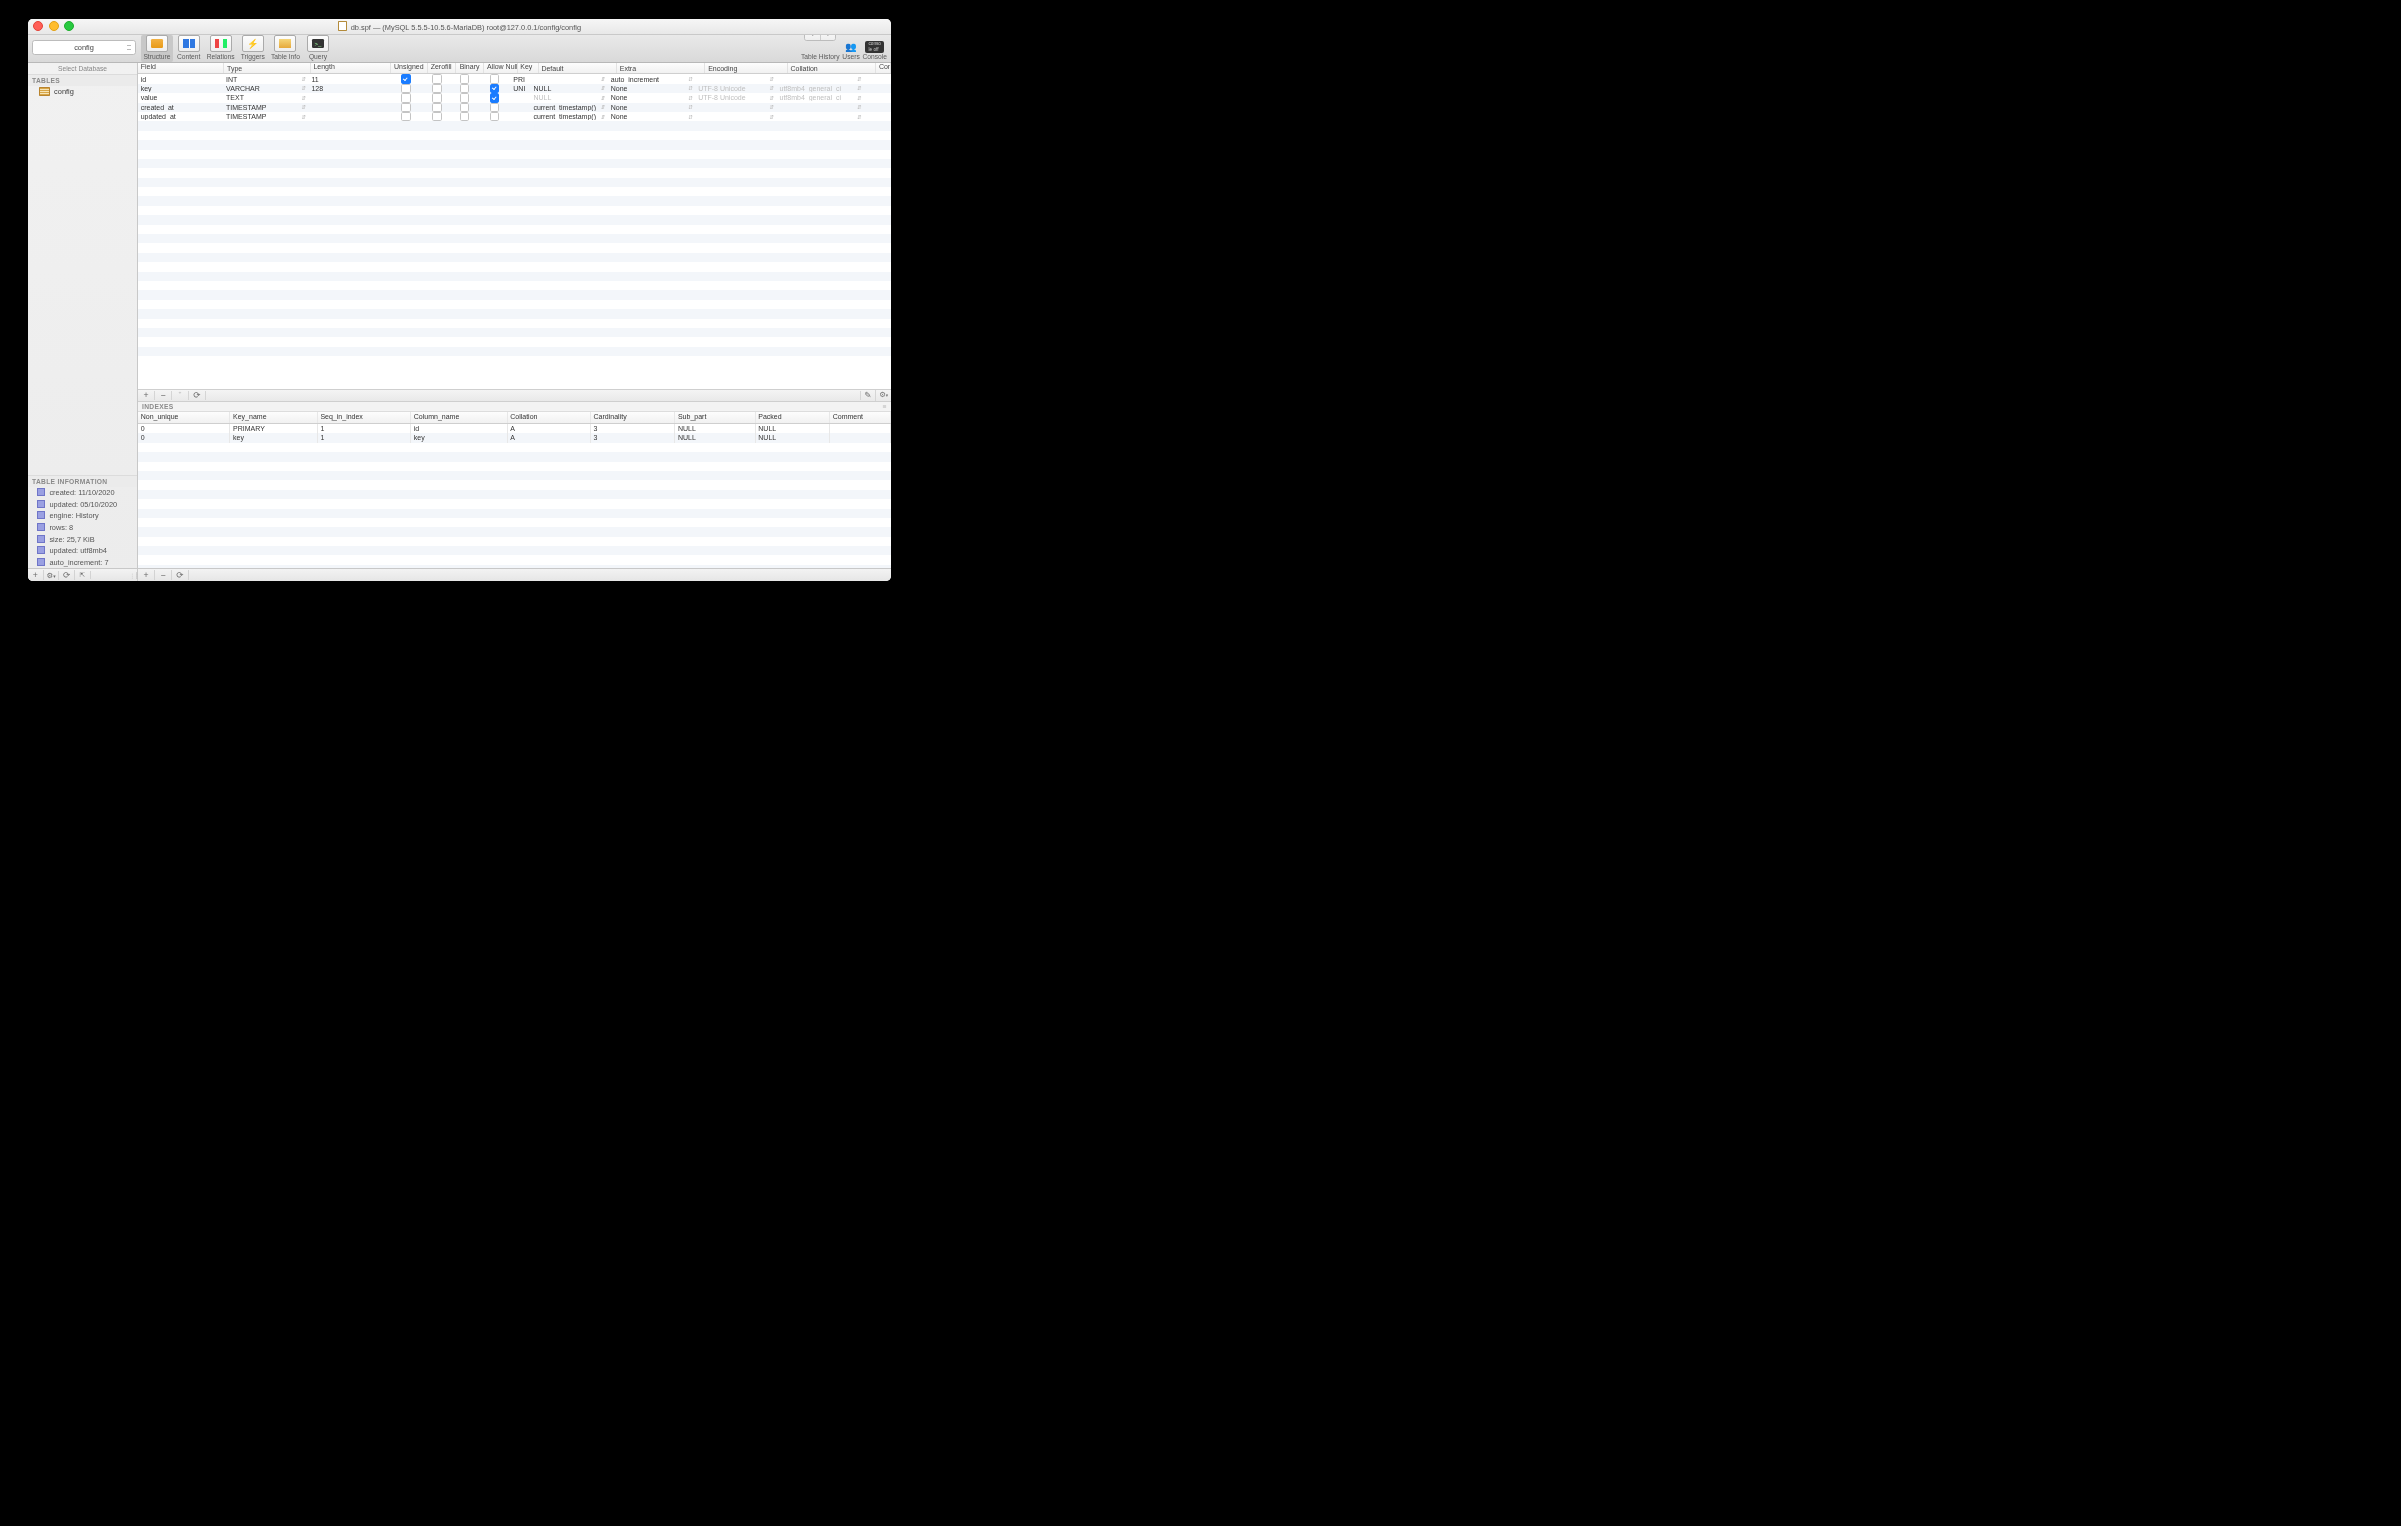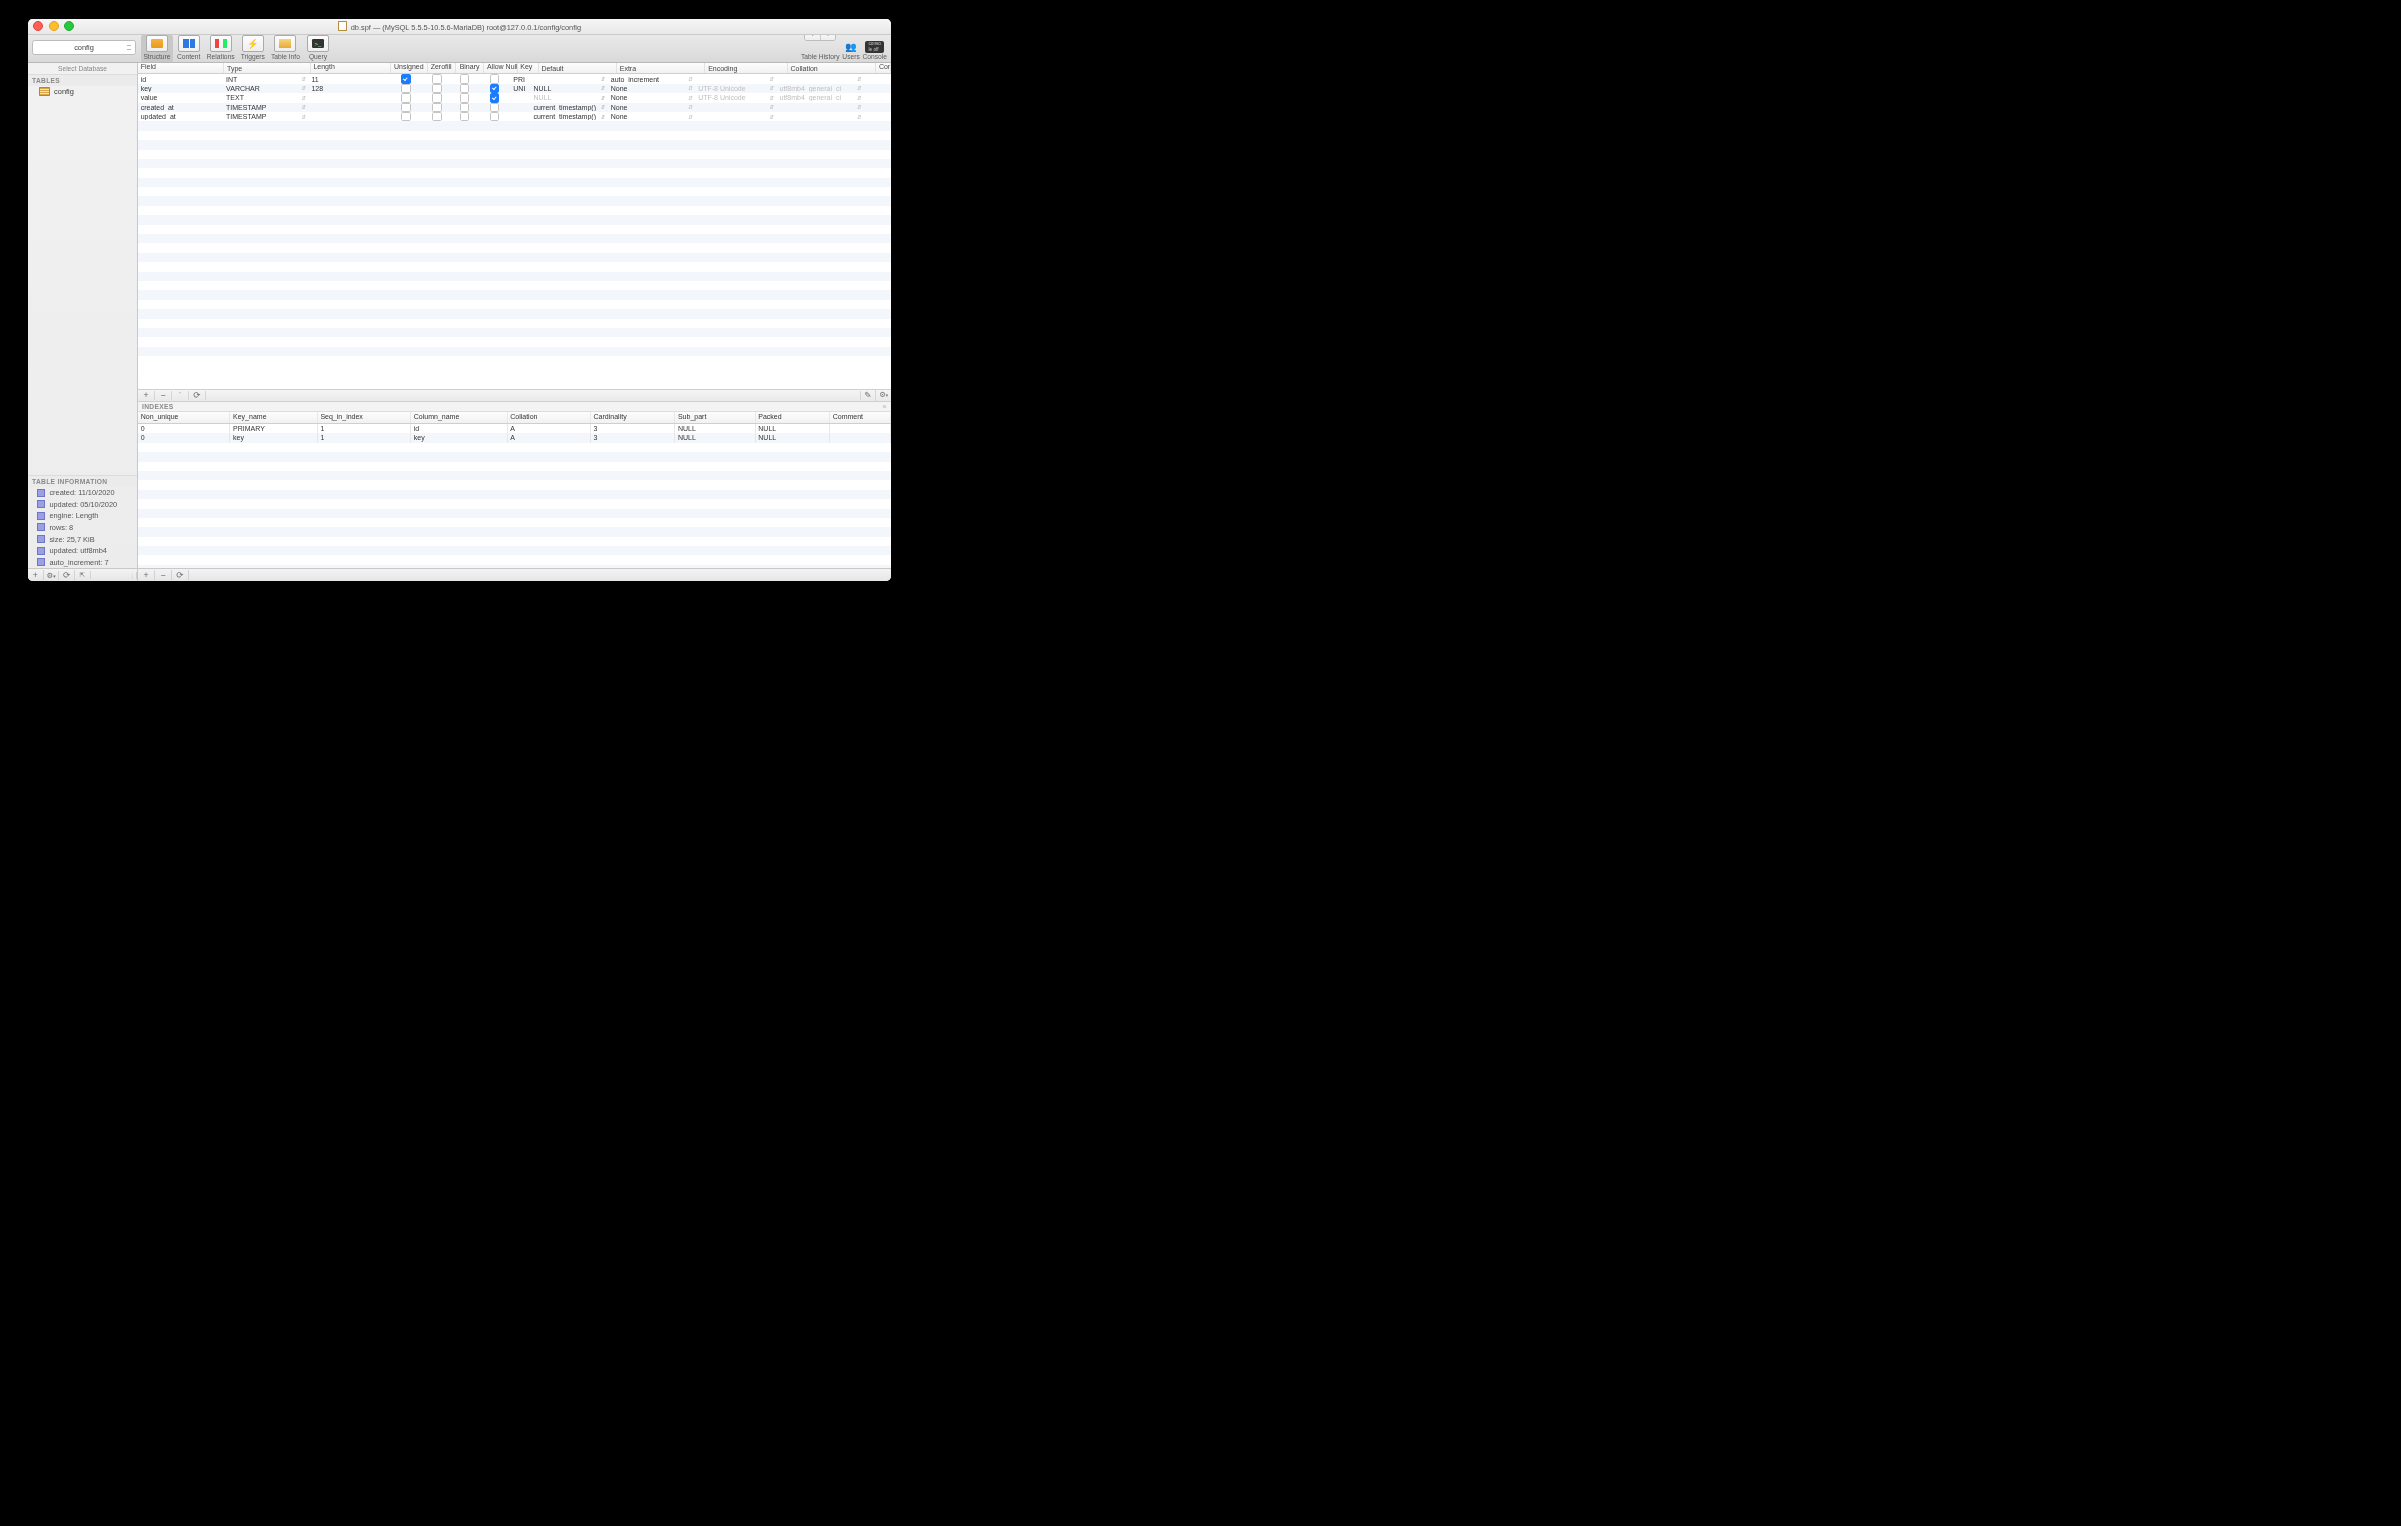--- a/index.html
+++ b/index.html
@@ -35,21 +35,21 @@
   .rbtn{display:flex;flex-direction:column;align-items:center;font-size:6.7px;color:#5a5a5a}
   .rbtn .ic{width:17.4px;height:13.4px;display:flex;align-items:center;justify-content:center;font-size:9.4px;border:none}
   .body{flex:1;display:flex;min-height:0}
   .sidebar{width:109px;background:linear-gradient(#f1f1f1,#ececec);border-right:0.7px solid #c8c8c8;display:flex;flex-direction:column}
   .sb-sub{font-size:6.7px;color:#888;text-align:center;padding:2px 0;border-bottom:0.7px solid #dcdcdc}
   .sb-head{font-size:6.7px;font-weight:600;color:#8a8a8a;letter-spacing:0.3px;padding:2px 4px;background:#ebebeb}
   .sb-list{flex:1;overflow:auto}
   .sb-item{display:flex;align-items:center;gap:4px;padding:1.3px 5.4px 1.3px 10.7px;color:#3b3b3b}
   .sb-item .ticon{width:9.4px;height:7.4px;background:repeating-linear-gradient(0deg,#d7a648 0 1.3px,#f6e4b6 1.3px 2px);border:0.3px solid #b9842e;border-radius:0.7px}
   .sb-info{border-top:0.7px solid #dcdcdc}
-  .sb-info .row{display:flex;align-items:center;gap:4px;padding:1.3px 4px 1.3px 9.4px;color:#555}
+  .sb-info .row{display:flex;gap:4px;padding:1.3px 4px 1.3px 9.4px;color:#555}
   .sb-info .dot{width:6px;height:6px;background:#9aa0e2;border:0.3px solid #6f75c8}
   .sb-bottom{height:12px;border-top:0.7px solid #c8c8c8;background:linear-gradient(#f3f3f3,#e6e6e6);display:flex;align-items:center}
   .sb-bottom span{width:14.7px;text-align:center;color:#6a6a6a;font-size:8.7px;border-right:0.7px solid #d3d3d3}
   .sb-bottom .sp{flex:1}
   .sb-bottom .grip{width:6.7px;color:#bbb;letter-spacing:-1.3px;font-size:6px}
 
   .main{flex:1;display:flex;flex-direction:column;min-width:0}
   .hdrrow{display:flex;background:linear-gradient(#fdfdfd,#f1f1f1);border-bottom:0.7px solid #cfcfcf;height:10.7px;font-size:7px;color:#444}
   .hdrrow>div{padding:0.7px 2.7px;border-right:0.7px solid #e2e2e2;white-space:nowrap;overflow:hidden}
   .rows{flex:1;overflow:auto;background:#fff}
@@ -167,21 +167,21 @@
             <div class="row">
               <span class="dot"></span>
               <span>created: 11/10/2020</span>
             </div>
             <div class="row">
               <span class="dot"></span>
               <span>updated: 05/10/2020</span>
             </div>
             <div class="row">
               <span class="dot"></span>
-              <span>engine: Length</span>
+              <span>engine: History</span>
             </div>
             <div class="row">
               <span class="dot"></span>
               <span>rows: 8</span>
             </div>
             <div class="row">
               <span class="dot"></span>
               <span>size: 25,7 KiB</span>
             </div>
             <div class="row">

